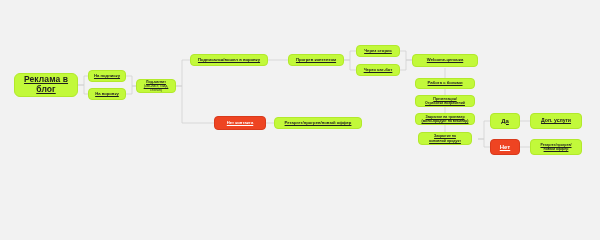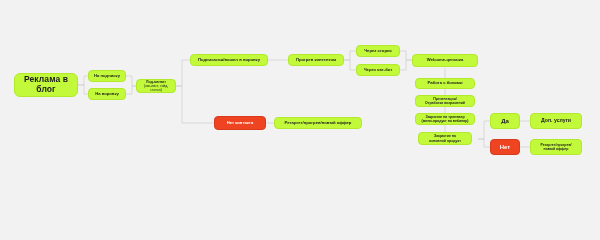--- a/index.html
+++ b/index.html
@@ -34,20 +34,21 @@
     justify-content: center;
     text-align: center;
     border-radius: 4px;
     background: #c2f93a;
     border: 1px solid #b2e92c;
     color: #1d1d1d;
     font-weight: bold;
     line-height: 1.15;
     padding: 1px 3px;
     overflow: hidden;
+    text-decoration: underline;
   }
   .node.red {
     background: #ee4422;
     border-color: #d93a1c;
     color: #ffffff;
   }
   .node.root {
     border-radius: 6px;
     font-size: 8.5px;
     letter-spacing: 0.1px;

